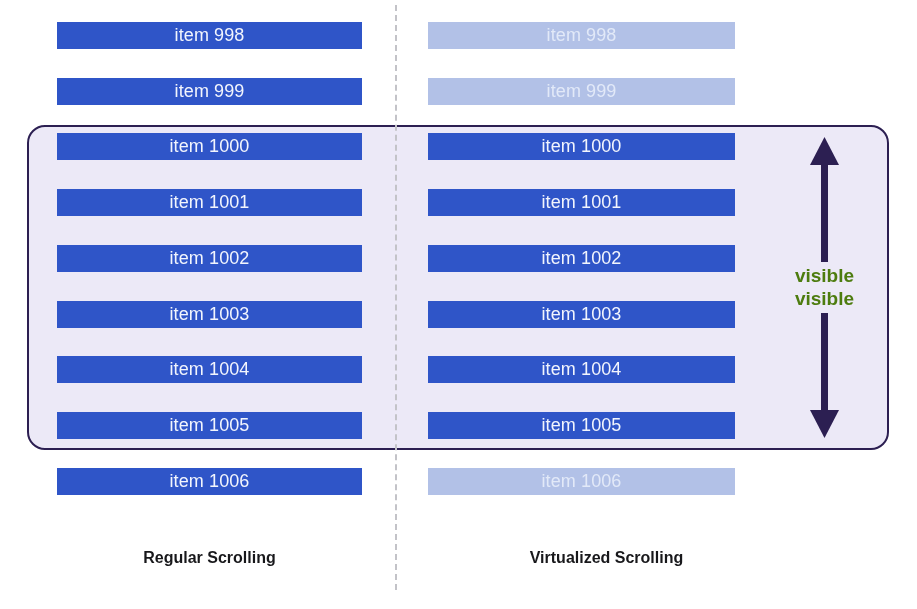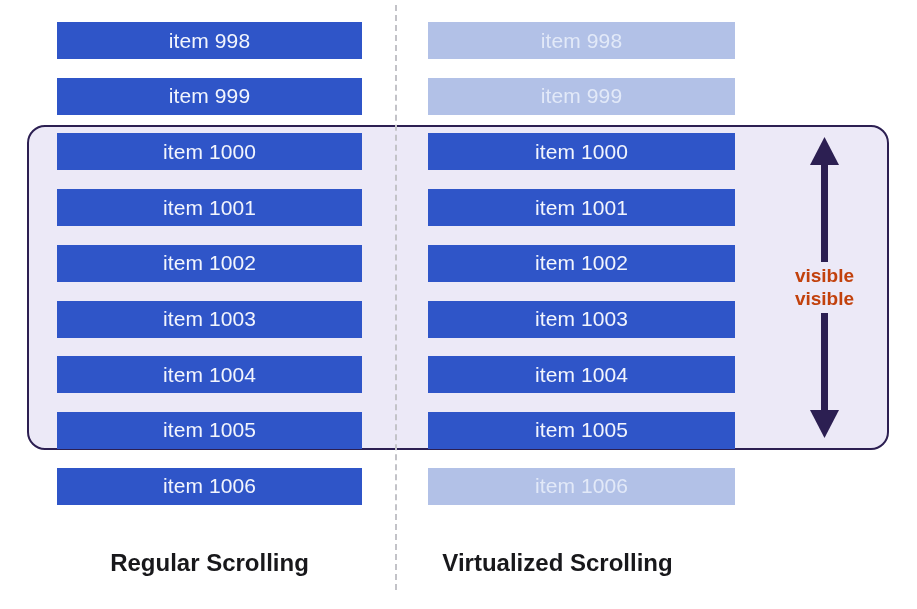--- a/index.html
+++ b/index.html
@@ -49,26 +49,26 @@
     top: 0;
     z-index: 3;
   }
   .column.left  { left: 57px;  width: 305px; }
   .column.right { left: 428px; width: 307px; }
 
   .row {
     position: absolute;
     left: 0;
     width: 100%;
-    height: 37px;
+    height: 27px;
     box-sizing: border-box;
     display: flex;
     align-items: center;
     justify-content: center;
-    font-size: 21px;
+    font-size: 18px;
     letter-spacing: 0.1px;
   }
   .row.solid {
     background: #2f55c8;
     color: #f2f5fd;
   }
   .row.faded {
     background: #b2c1e7;
     color: #e2e9f8;
   }
@@ -93,37 +93,37 @@
     width: 129px;
     height: 325px;
   }
   .vp-caption {
     position: relative;
     z-index: 2;
     text-align: left;
     font-size: 19px;
     font-weight: bold;
     line-height: 1.18;
-    color: #c2410c;
+    color: #4d7c0f;
     background: #ece9f7;
     padding: 3px 6px;
   }
 
   
   .col-caption {
     position: absolute;
     top: 549px;
-    font-size: 24px;
+    font-size: 16px;
     font-weight: bold;
     color: #18181b;
     text-align: center;
     z-index: 5;
   }
   .col-caption.left  { left: 57px;  width: 305px; }
-  .col-caption.right { left: 404px; width: 307px; }
+  .col-caption.right { left: 453px; width: 307px; }
 </style>
 </head>
 <body>
 
 <div id="stage">
 
   <div class="viewport-box"></div>
 
   <div class="divider"></div>
 

